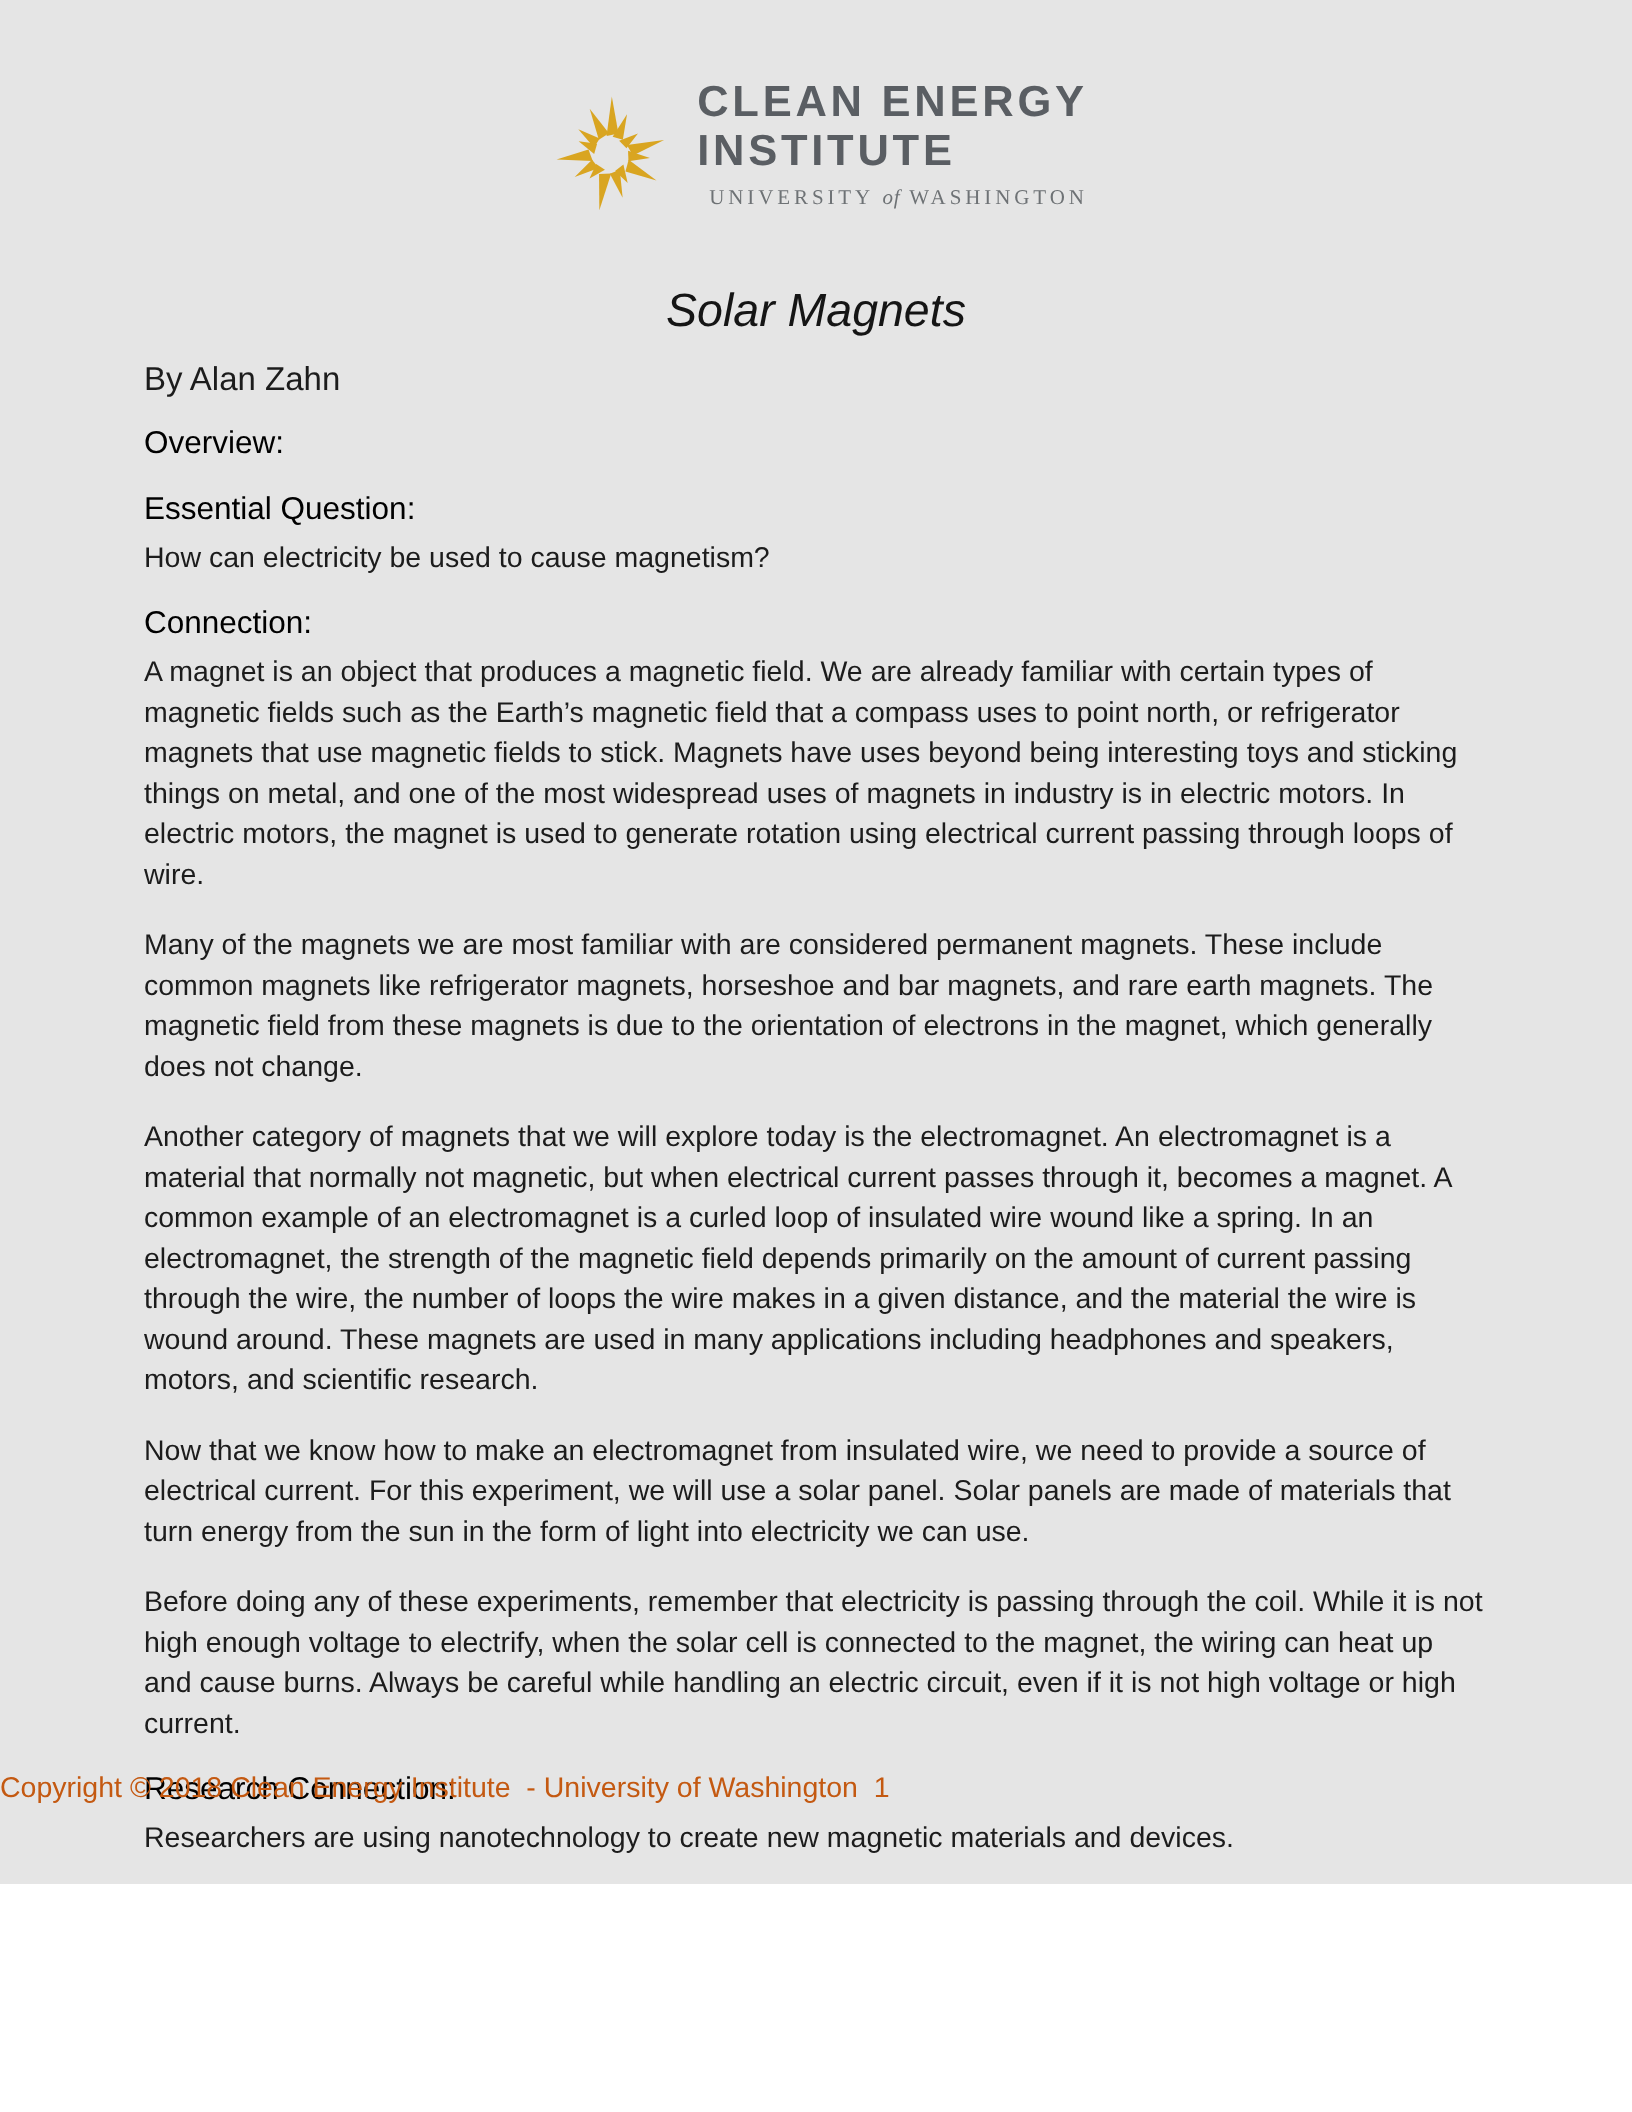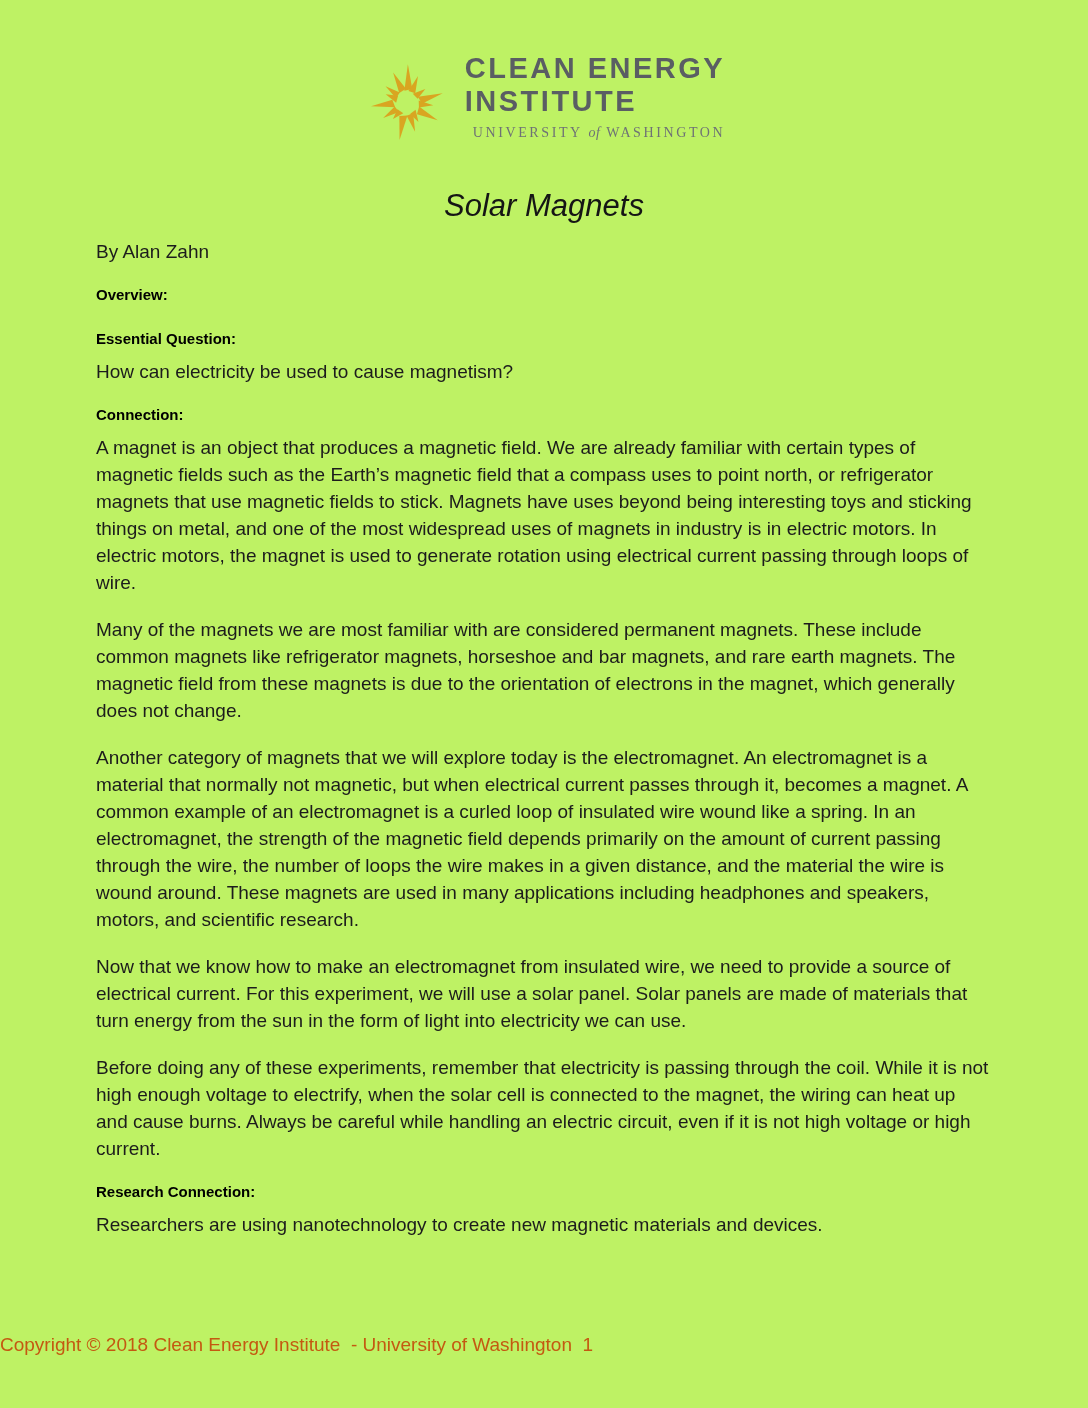--- a/index.html
+++ b/index.html
@@ -3,23 +3,23 @@
 <meta charset="utf-8">
 <style>
   html, body {
     margin: 0;
     padding: 0;
     background: #ffffff;
   }
   .page {
     position: relative;
     width: 1088px;
-    height: 1408px;
+    height: 1256px;
     margin: 0 auto;
-    background: #bef264;
+    background: #e5e5e5;
     font-family: "Liberation Sans", sans-serif;
     color: #1c1c1c;
     box-sizing: border-box;
     padding: 52px 96px 0 96px;
     overflow: hidden;
   }
 
   
   .logo {
     display: flex;
@@ -57,29 +57,29 @@
     text-align: center;
     font-size: 31px;
     font-style: italic;
     font-weight: 500;
     color: #151515;
     letter-spacing: 0px;
     line-height: 52px;
   }
   .byline {
     margin: 0 0 8px 0;
-    font-size: 19px;
+    font-size: 22px;
     line-height: 27px;
   }
 
   
   .section-heading {
     margin: 16px 0 5px 0;
-    font-size: 15px;
-    font-weight: 700;
+    font-size: 21px;
+    font-weight: 400;
     color: #000000;
     line-height: 28px;
   }
   .para {
     margin: 0 0 20px 0;
     font-size: 19px;
     line-height: 27px;
     color: #1c1c1c;
   }
   .para:last-child { margin-bottom: 0; }

